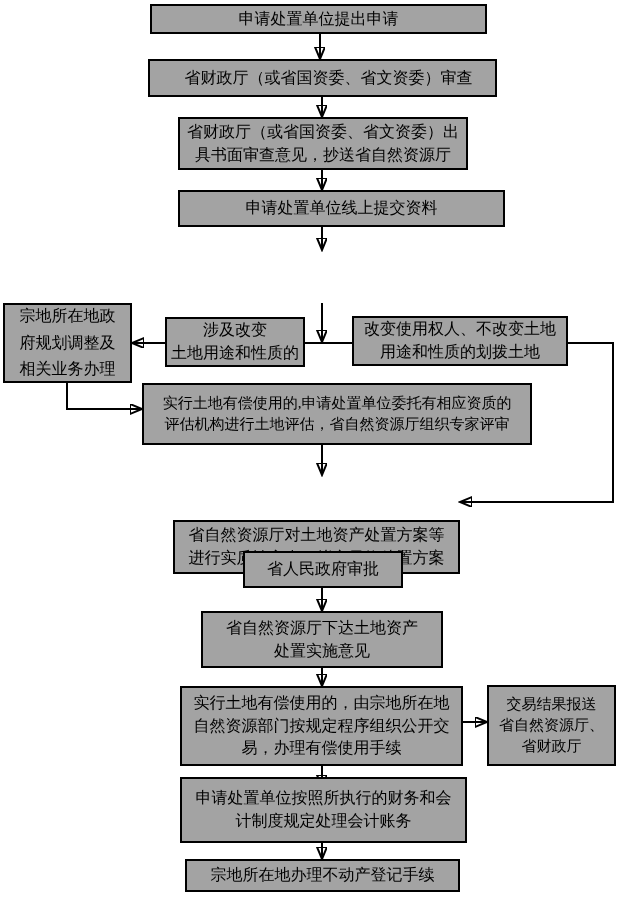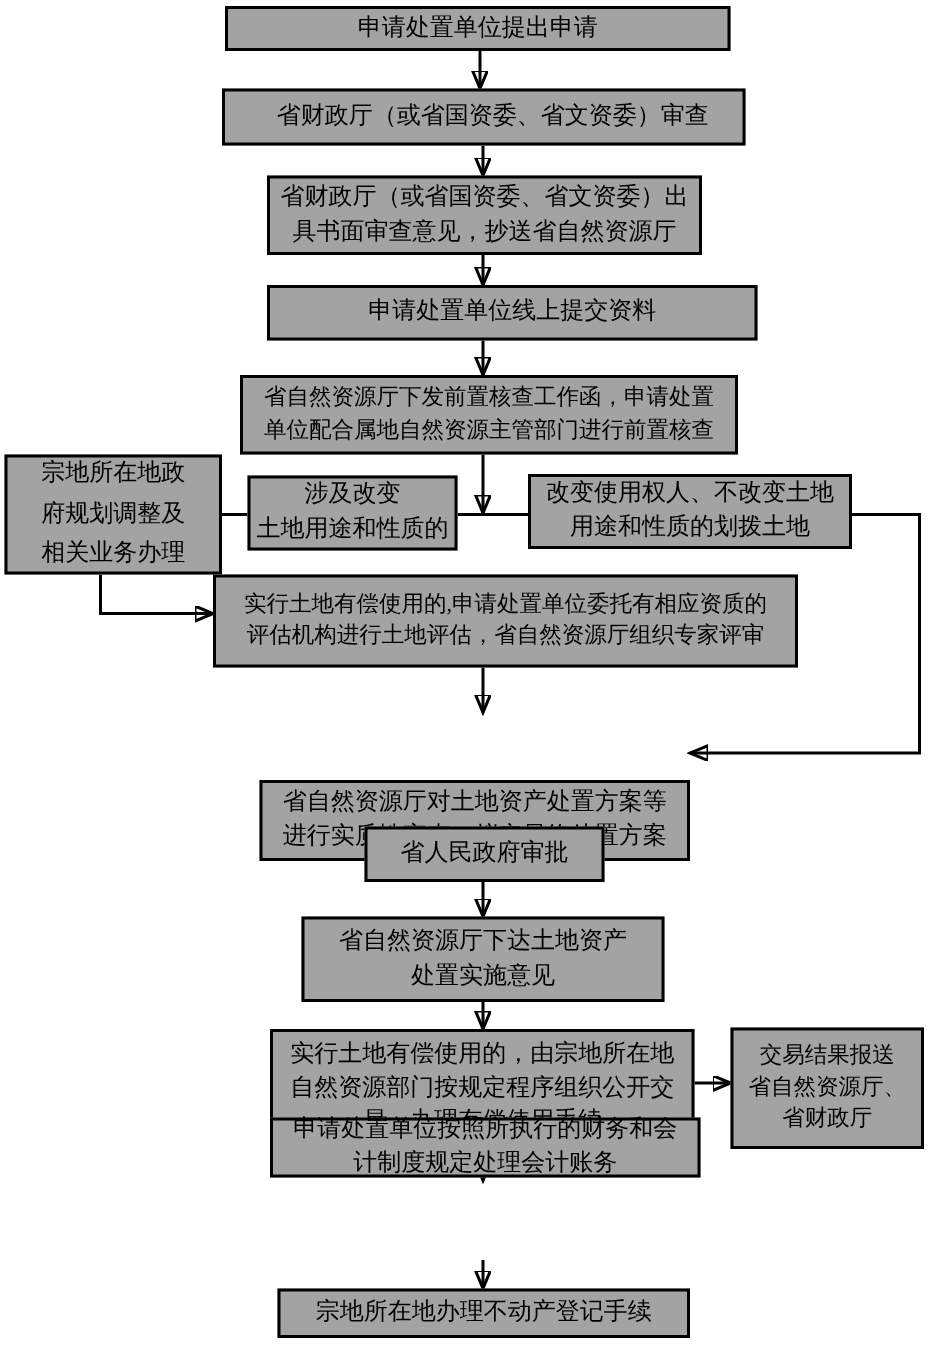--- a/index.html
+++ b/index.html
@@ -42,28 +42,28 @@
     line-height: 1.42;
   }
   
   #n-submit        { left:150px; top:4px;   width:337px; height:30px; }
   #n-finance       { left:148px; top:59px;  width:349px; height:38px;padding-left:12px; }
   #n-written       { left:178px; top:117px; width:290px; height:53px; }
   #n-online        { left:178px; top:190px; width:327px; height:37px; }
   #n-precheck      { left:160px; top:250px; width:332px; height:53px; font-size:15px; }
   #n-branch-change { left:165px; top:317px; width:140px; height:50px; }
   #n-branch-alloc  { left:352px; top:316px; width:216px; height:50px; }
-  #n-gov           { left:3px;   top:303px; width:145px; height:80px; line-height:1.65; }
+  #n-gov           { left:3px;   top:303px; width:129px; height:80px; line-height:1.65; }
   #n-valuation     { left:142px; top:383px; width:390px; height:62px; font-size:15px; }
   #n-review        { left:173px; top:475px; width:287px; height:54px;margin-top:45px; }
   #n-approval      { left:243px; top:551px; width:160px; height:37px; }
   #n-implement     { left:201px; top:611px; width:242px; height:57px; }
   #n-trading       { left:180px; top:686px; width:283px; height:80px; }
   #n-result        { left:487px; top:685px; width:129px; height:81px; font-size:15px; }
-  #n-accounting    { left:180px; top:745px; width:287px; height:40px; }
+  #n-accounting    { left:180px; top:777px; width:287px; height:66px; }
   #n-registration  { left:185px; top:859px; width:275px; height:33px; }
 </style>
 </head>
 <body>
 
 <div id="canvas">
 
   <svg id="connectors" viewBox="0 0 628 900" xmlns="http://www.w3.org/2000/svg">
     <defs>
       <marker id="arrow" markerUnits="userSpaceOnUse" markerWidth="14" markerHeight="12" refX="12" refY="5" orient="auto">
@@ -86,22 +86,20 @@
     <path d="M463 722 L487 722" marker-end="url(#arrow)"></path>
     <path d="M322 766 L322 787" marker-end="url(#arrow)"></path>
     <path d="M322 840 L322 859" marker-end="url(#arrow)"></path>
   </svg>
 
   <div class="node" id="n-submit">申请处置单位提出申请</div>
   <div class="node" id="n-finance">省财政厅（或省国资委、省文资委）审查</div>
   <div class="node" id="n-written">省财政厅（或省国资委、省文资委）出
 具书面审查意见，抄送省自然资源厅</div>
   <div class="node" id="n-online">申请处置单位线上提交资料</div>
-  <div class="node" id="n-precheck">省自然资源厅下发前置核查工作函，申请处置
-单位配合属地自然资源主管部门进行前置核查</div>
   <div class="node" id="n-branch-change">涉及改变
 土地用途和性质的</div>
   <div class="node" id="n-branch-alloc">改变使用权人、不改变土地
 用途和性质的划拨土地</div>
   <div class="node" id="n-gov">宗地所在地政
 府规划调整及
 相关业务办理</div>
   <div class="node" id="n-valuation">实行土地有偿使用的,申请处置单位委托有相应资质的
 评估机构进行土地评估，省自然资源厅组织专家评审</div>
   <div class="node" id="n-review">省自然资源厅对土地资产处置方案等

